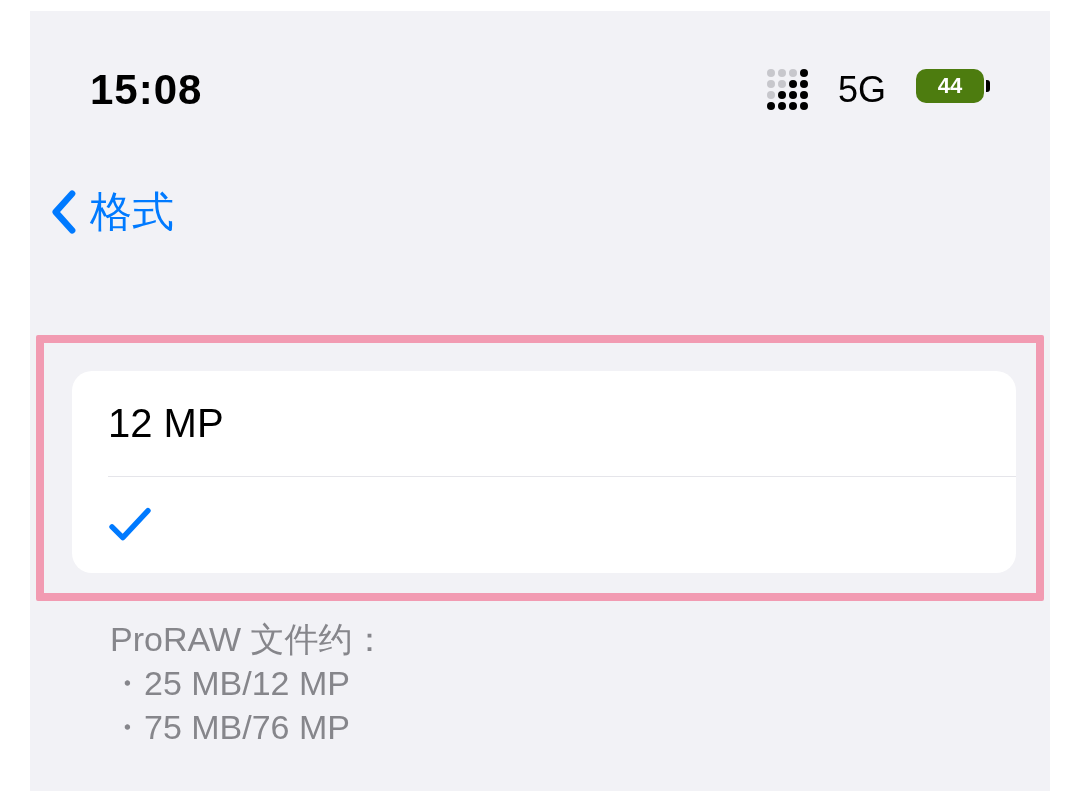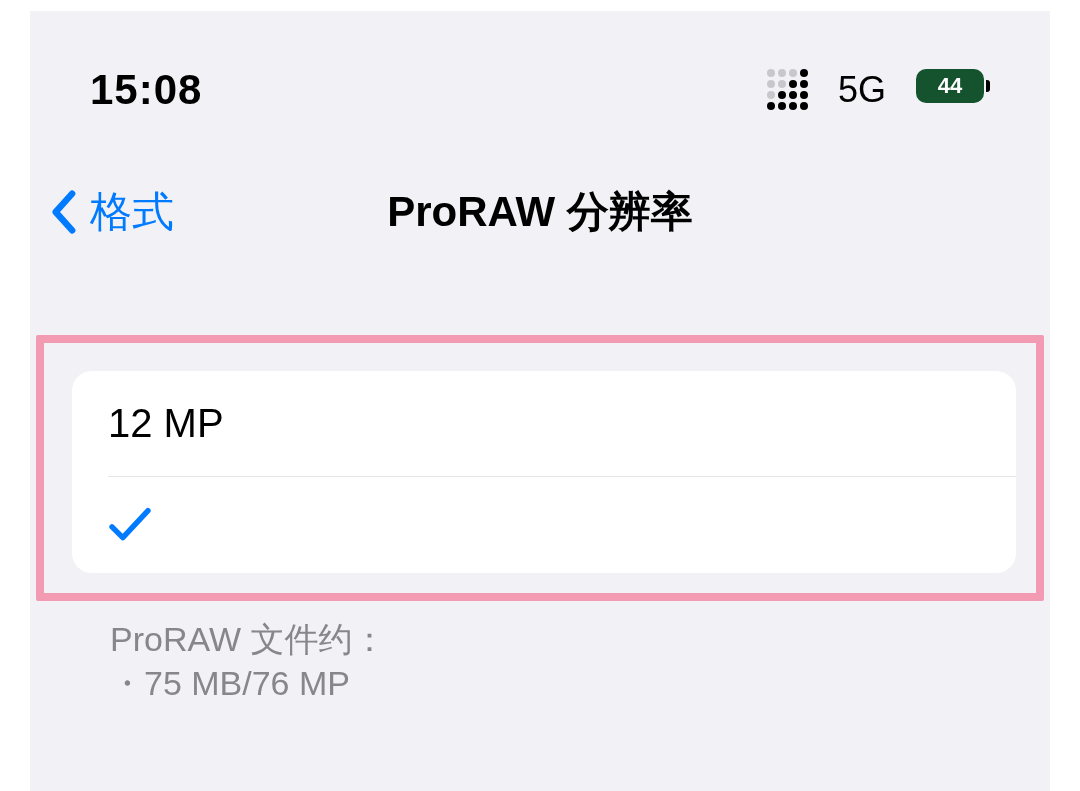--- a/index.html
+++ b/index.html
@@ -56,21 +56,21 @@
       font-weight: 500;
       color: #000;
     }
     .battery {
       display: flex;
       align-items: center;
     }
     .battery-body {
       width: 68px;
       height: 34px;
-      background: #14532d;
+      background: #4d7c0f;
       border-radius: 10px;
       display: flex;
       align-items: center;
       justify-content: center;
       position: relative;
     }
     .battery-tip {
       width: 4px;
       height: 12px;
       background: #000;
@@ -191,35 +191,35 @@
     </div>
   </div>
 
   <div class="nav-bar">
     <div class="back-button">
       <svg class="back-chevron" viewBox="0 0 14 24" fill="none">
         <path d="M12 2 L3 12 L12 22" stroke="#007aff" stroke-width="3.5" stroke-linecap="round" stroke-linejoin="round"></path>
       </svg>
       <span class="back-label">格式</span>
     </div>
-    <div class="nav-title">ProRAW 分辨率</div>
   </div>
 
   <div class="highlight-box">
     <div class="options-list">
       <div class="option-row">
         <span class="option-label">12 MP</span>
       </div>
       <div class="option-separator"></div>
       <div class="option-row">
         <svg class="check-icon" viewBox="0 0 24 20" fill="none">
           <path d="M2 11 L8 17 L22 2" stroke="#007aff" stroke-width="3" stroke-linecap="round" stroke-linejoin="round"></path>
         </svg>
       </div>
     </div>
   </div>
 
   <div class="footer-text">
     <div class="footer-line">ProRAW 文件约：</div>
+    <div class="footer-line">・<span>25 MB/12 MP</span></div>
     <div class="footer-line">・<span>75 MB/76 MP</span></div>
   </div>
 
 </div>
 
 </body></html>

